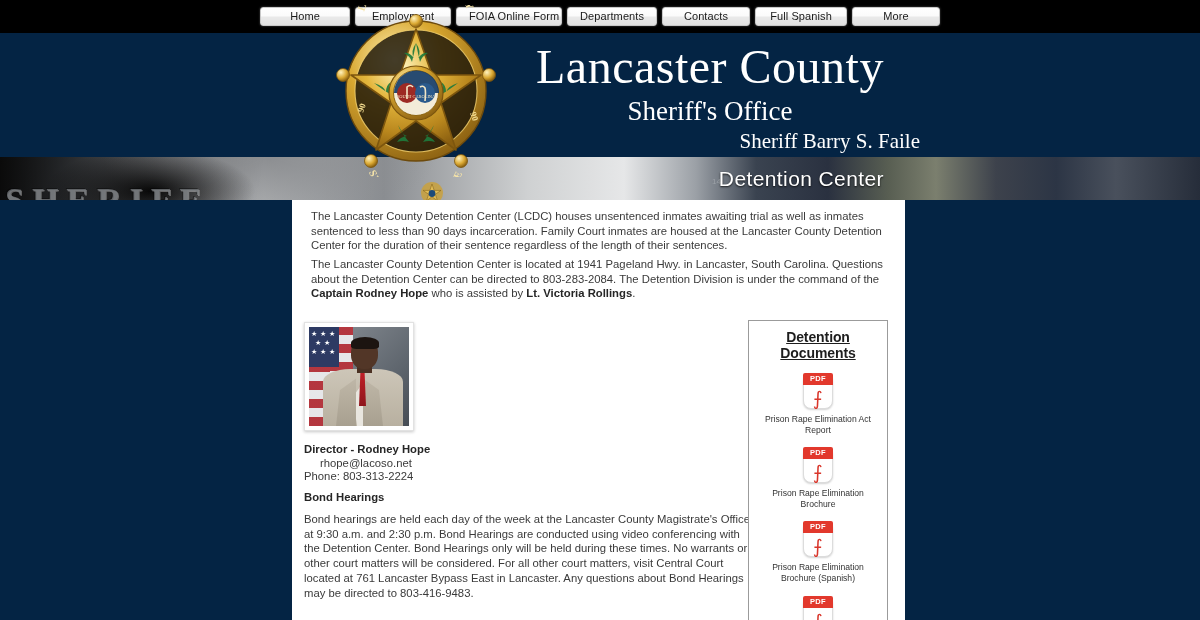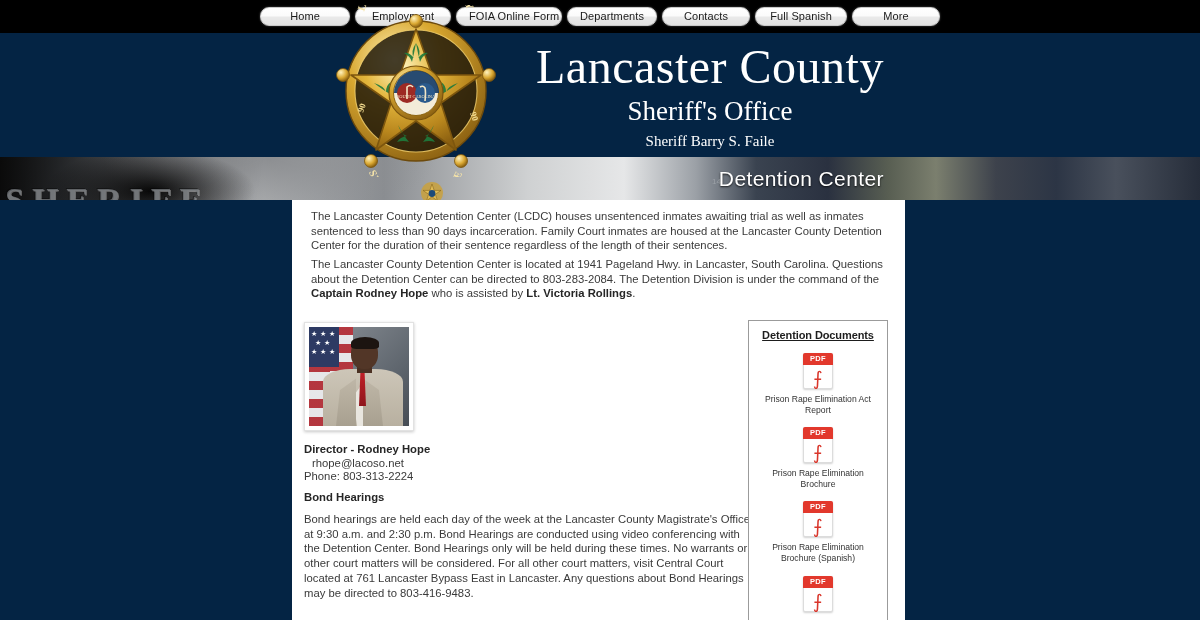--- a/index.html
+++ b/index.html
@@ -13,21 +13,21 @@
   
   #topbar {
     position: absolute; left: 0; top: 0;
     width: 1200px; height: 33px;
     background: #000000;
     display: flex; align-items: center; justify-content: center;
     gap: 5px;
   }
   .navbtn {
     height: 19px;
-    border-radius: 9px;
+    border-radius: 3px;
     background: linear-gradient(to bottom, #ffffff 0%, #fbfbfb 45%, #e9e9e9 55%, #e2e2e2 100%);
     border: 1px solid #c8c8c8;
     color: #1a1a1a;
     font-size: 11px;
     line-height: 17px;
     text-align: center;
     letter-spacing: .1px;
     white-space: nowrap;
     padding: 0 12px;
     box-shadow: 0 0 2px rgba(255,255,255,.35);
@@ -64,23 +64,23 @@
     color: #ffffff;
     font-family: "Liberation Serif", serif;
     font-size: 27px;
     line-height: 33px;
     text-align: center;
     white-space: nowrap;
   }
   #title-sheriff {
     color: #ffffff;
     font-family: "Liberation Serif", serif;
-    font-size: 15px;
+    font-size: 21px;
     line-height: 26px;
-    text-align: center;
+    text-align: right;
     white-space: nowrap;
   }
 
   
   #badge {
     position: absolute;
     left: 330px; top: 5px;
     width: 172px; height: 172px;
     z-index: 12;
   }
@@ -249,53 +249,53 @@
     position: absolute;
     font-size: 11.3px; line-height: 14.5px;
     font-weight: bold; color: #262626;
   }
   .line {
     position: absolute;
     font-size: 11.3px; line-height: 14.5px;
     color: #3a3a3a;
   }
   #dirname  { left: 12px; top: 242px; }
-  #diremail { left: 20px; top: 256px; }
+  #diremail { left: 28px; top: 256px; }
   #dirphone { left: 12px; top: 269px; }
   #hd-bond  { left: 12px; top: 290px; }
   #para-bond { left: 12px; top: 312px; width: 450px; }
 
   
   #docs {
     position: absolute; left: 456px; top: 120px;
     width: 140px; height: 305px;
     border: 1px solid #9b9b9b;
     background: #ffffff;
     overflow: hidden;
   }
   #docs-title {
     margin-top: 8px;
     text-align: center;
-    font-size: 11px;
+    font-size: 14px;
     font-weight: bold;
     color: #1d1d1d;
     text-decoration: underline;
     letter-spacing: -.1px;
   }
   .doc-item {
     margin-top: 12px;
     text-align: center;
   }
   .pdf-ico {
     position: relative;
     width: 30px; height: 36px;
     margin: 0 auto 5px auto;
     background: #ffffff;
     border: 1px solid #dcdcdc;
-    border-radius: 2px;
+    border-radius: 8px;
     box-shadow: 0 1px 2px rgba(0,0,0,.18);
   }
   .pdf-ico .cap {
     position: absolute; left: -1px; top: -1px;
     width: 30px; height: 12px;
     background: #e2382c;
     border-radius: 2px 2px 0 0;
     color: #ffffff;
     font-size: 7.5px;
     font-weight: bold;

